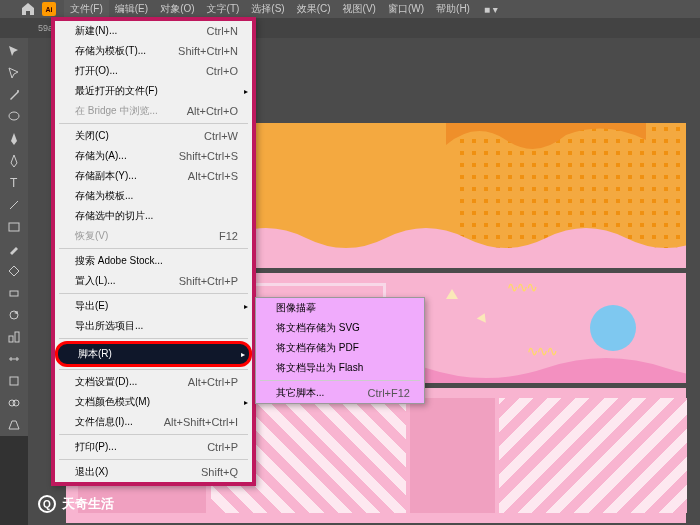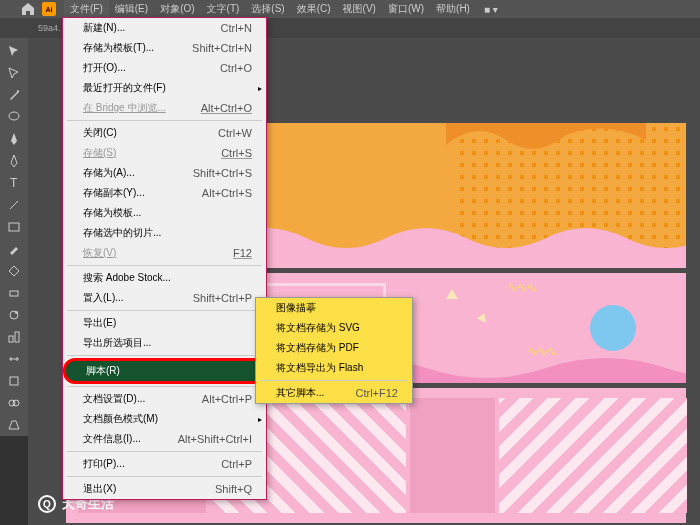--- a/index.html
+++ b/index.html
@@ -10,30 +10,30 @@
 .menubar-item { padding: 2px 6px; cursor: pointer; }
 .menubar-item.active { background: #5a5a5a; }
 
 .tab-bar { height: 20px; background: #434343; display: flex; align-items: center; padding-left: 30px; }
 .tab { font-size: 9px; color: #aaa; padding: 3px 8px; }
 
 .tools-panel { position: absolute; left: 0; top: 38px; width: 28px; background: #535353; display: flex; flex-direction: column; align-items: center; padding-top: 2px; }
 .tool-btn { width: 24px; height: 22px; display: flex; align-items: center; justify-content: center; color: #ccc; font-size: 12px; cursor: pointer; }
 .tool-btn svg { width: 14px; height: 14px; fill: #ccc; }
 
-.dropdown-menu { position: absolute; left: 62px; top: 17px; width: 205px; background: #f0f0f0; border: 1px solid #be185d; box-shadow: 2px 2px 6px rgba(0,0,0,0.3); font-size: 10px; color: #000; z-index: 100; }
+.dropdown-menu { position: absolute; left: 51px; top: 17px; width: 205px; background: #f0f0f0; border: 4px solid #be185d; box-shadow: 2px 2px 6px rgba(0,0,0,0.3); font-size: 10px; color: #000; z-index: 100; }
 .menu-item { display: flex; justify-content: space-between; align-items: center; padding: 3px 14px 3px 20px; cursor: pointer; position: relative; }
-.menu-item.disabled { color: #999; cursor: default; text-decoration: underline; }
-.menu-item.highlighted { background: #14532d; color: #fff; }
+.menu-item.disabled { color: #999; cursor: default; }
+.menu-item.highlighted { background: #0f172a; color: #fff; }
 .menu-sep { height: 1px; background: #ccc; margin: 2px 4px; }
 .menu-shortcut { font-size: 11px; color: #555; }
 .submenu-arrow { position: absolute; right: 4px; font-size: 8px; }
 .highlight-box { border: 3px solid #ff0000; border-radius: 12px; }
 
-.submenu { position: absolute; left: 255px; top: 297px; width: 158px; background: #fde047; border: 1px solid #999; box-shadow: 2px 2px 6px rgba(0,0,0,0.3); font-size: 10px; z-index: 101; }
+.submenu { position: absolute; left: 255px; top: 297px; width: 170px; background: #f0abfc; border: 1px solid #999; box-shadow: 2px 2px 6px rgba(0,0,0,0.3); font-size: 10px; z-index: 101; }
 
 .canvas-area { position: absolute; left: 28px; top: 38px; right: 0; bottom: 0; background: #4b4b4b; overflow: hidden; }
 .artwork { position: absolute; left: 38px; top: 85px; width: 620px; height: 400px; }
 
 .row1 { position: absolute; left: 0; top: 0; width: 100%; height: 145px; background: #f4a940; overflow: hidden; }
 .wave-pink { position: absolute; bottom: 0; left: 0; width: 100%; height: 55px; }
 .wave-orange { position: absolute; top: -8px; right: 40px; width: 200px; height: 70px; }
 .circle1 { position: absolute; left: 58px; bottom: 12px; width: 36px; height: 36px; background: #5cc3f0; border-radius: 50%; border: 3px solid #4ab0e0; }
 .dot-white { position: absolute; left: 158px; bottom: 48px; width: 8px; height: 8px; background: #fff6d8; border-radius: 50%; }
 .dots-grid { position: absolute; right: 0; top: 0; width: 230px; height: 145px; background-image: radial-gradient(circle, #f09010 2.5px, transparent 2.5px); background-size: 12px 12px; }
@@ -235,24 +235,20 @@
     </div>
     <div class="menu-item disabled">
       <span>在 Bridge 中浏览...</span>
       <span class="menu-shortcut">Alt+Ctrl+O</span>
     </div>
     <div class="menu-sep"></div>
     <div class="menu-item">
       <span>关闭(C)</span>
       <span class="menu-shortcut">Ctrl+W</span>
     </div>
-    <div class="menu-item disabled">
-      <span>存储(S)</span>
-      <span class="menu-shortcut">Ctrl+S</span>
-    </div>
     <div class="menu-item">
       <span>存储为(A)...</span>
       <span class="menu-shortcut">Shift+Ctrl+S</span>
     </div>
     <div class="menu-item">
       <span>存储副本(Y)...</span>
       <span class="menu-shortcut">Alt+Ctrl+S</span>
     </div>
     <div class="menu-item">
       <span>存储为模板...</span>

